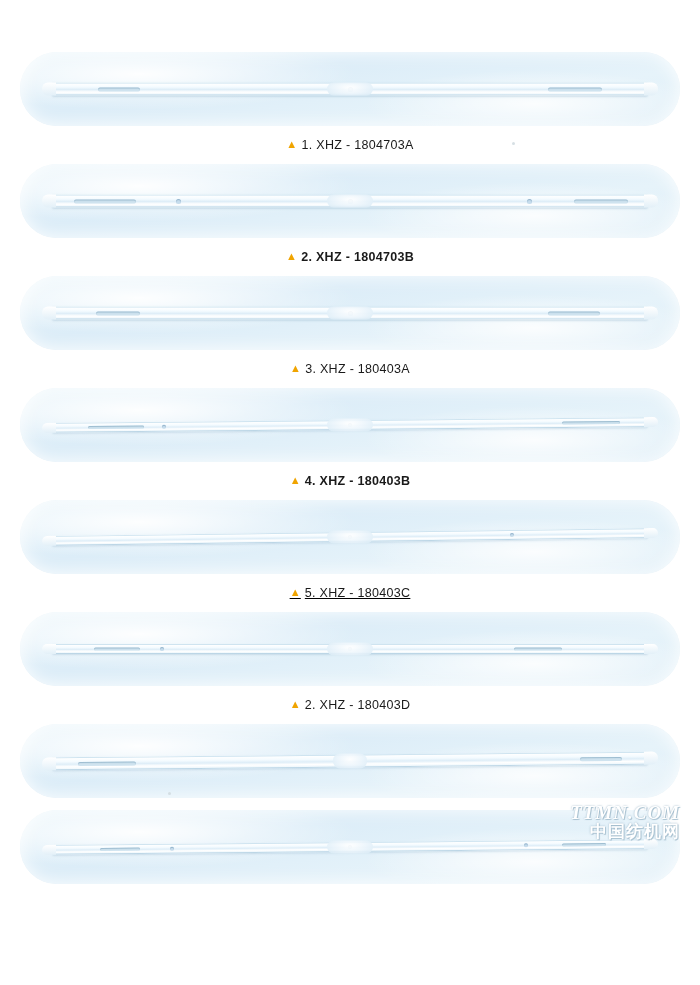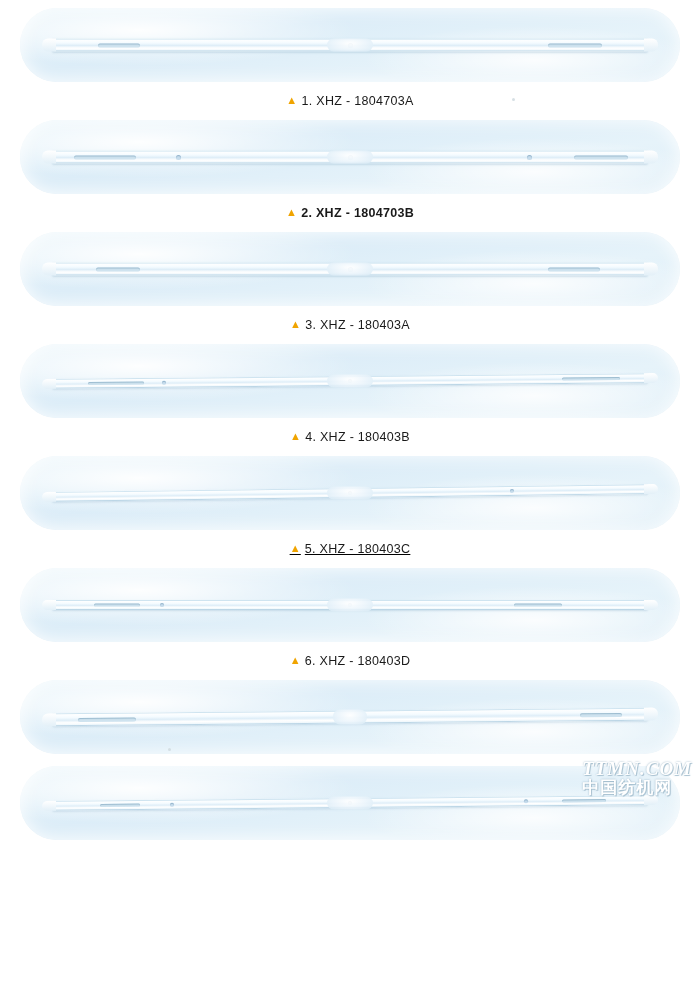--- a/index.html
+++ b/index.html
@@ -12,20 +12,21 @@
     height: 985px;
     position: relative;
     font-family: "Liberation Sans", sans-serif;
     overflow: hidden;
   }
   .sheet {
     width: 700px;
     height: 805px;
     position: relative;
     background: #ffffff;
+    margin-top: 44px;
   }
   .item {
     position: relative;
     width: 700px;
   }
   .photo {
     position: relative;
     width: 660px;
     height: 74px;
     margin: 0 auto;
@@ -111,23 +112,23 @@
   }
   .tri {
     color: #f0a400;
     font-size: 11px;
     margin-right: 4px;
     position: relative;
     top: -1px;
   }
   .watermark {
     position: absolute;
-    right: 8px;
+    right: 20px;
     bottom: 8px;
-    text-align: left;
+    text-align: right;
     line-height: 1.05;
     pointer-events: none;
   }
   .wm-top {
     font-family: "Liberation Serif", serif;
     font-size: 19px;
     font-style: italic;
     font-weight: bold;
     color: #ffffff;
     text-shadow: 0 0 2px rgba(140,170,190,0.9), 1px 1px 0 rgba(170,195,210,0.8);
@@ -196,21 +197,21 @@
         <span class="hole" style="left:50%;margin-left:-2px;"></span>
         <span class="slot" style="right:48px;width:52px;"></span>
       </div>
       <div class="center-boss"></div>
     </div>
     <div class="caption">
       <span class="tri">▲</span><span>3.  XHZ - 180403A</span>
     </div>
   </div>
 
-  <div class="item" style="padding-top:12px;">
+  <div class="item" style="padding-top:12px;font-weight:bold;">
     <div class="photo">
       <div class="bar thin tilt">
         <span class="cap-l"></span>
         <span class="cap-r"></span>
         <span class="slot" style="left:36px;width:56px;height:3px;"></span>
         <span class="hole" style="left:110px;width:4px;height:4px;"></span>
         <span class="hole" style="left:50%;margin-left:-2px;width:4px;height:4px;"></span>
         <span class="slot" style="right:28px;width:58px;height:3px;"></span>
       </div>
       <div class="center-boss"></div>
@@ -241,21 +242,21 @@
         <span class="cap-l"></span>
         <span class="cap-r"></span>
         <span class="slot" style="left:42px;width:46px;height:3px;"></span>
         <span class="hole" style="left:108px;width:4px;height:4px;"></span>
         <span class="hole" style="left:50%;margin-left:-2px;width:4px;height:4px;"></span>
         <span class="slot" style="right:86px;width:48px;height:3px;"></span>
       </div>
       <div class="center-boss"></div>
     </div>
     <div class="caption">
-      <span class="tri">▲</span><span>6.  XHZ - 180403D</span>
+      <span class="tri">▲</span><span>2.  XHZ - 180403D</span>
     </div>
   </div>
 
   <div class="item" style="padding-top:12px;">
     <div class="photo">
       <div class="bar tilt">
         <span class="cap-l"></span>
         <span class="cap-r"></span>
         <span class="slot" style="left:26px;width:58px;"></span>
         <span class="slot" style="right:26px;width:42px;"></span>

